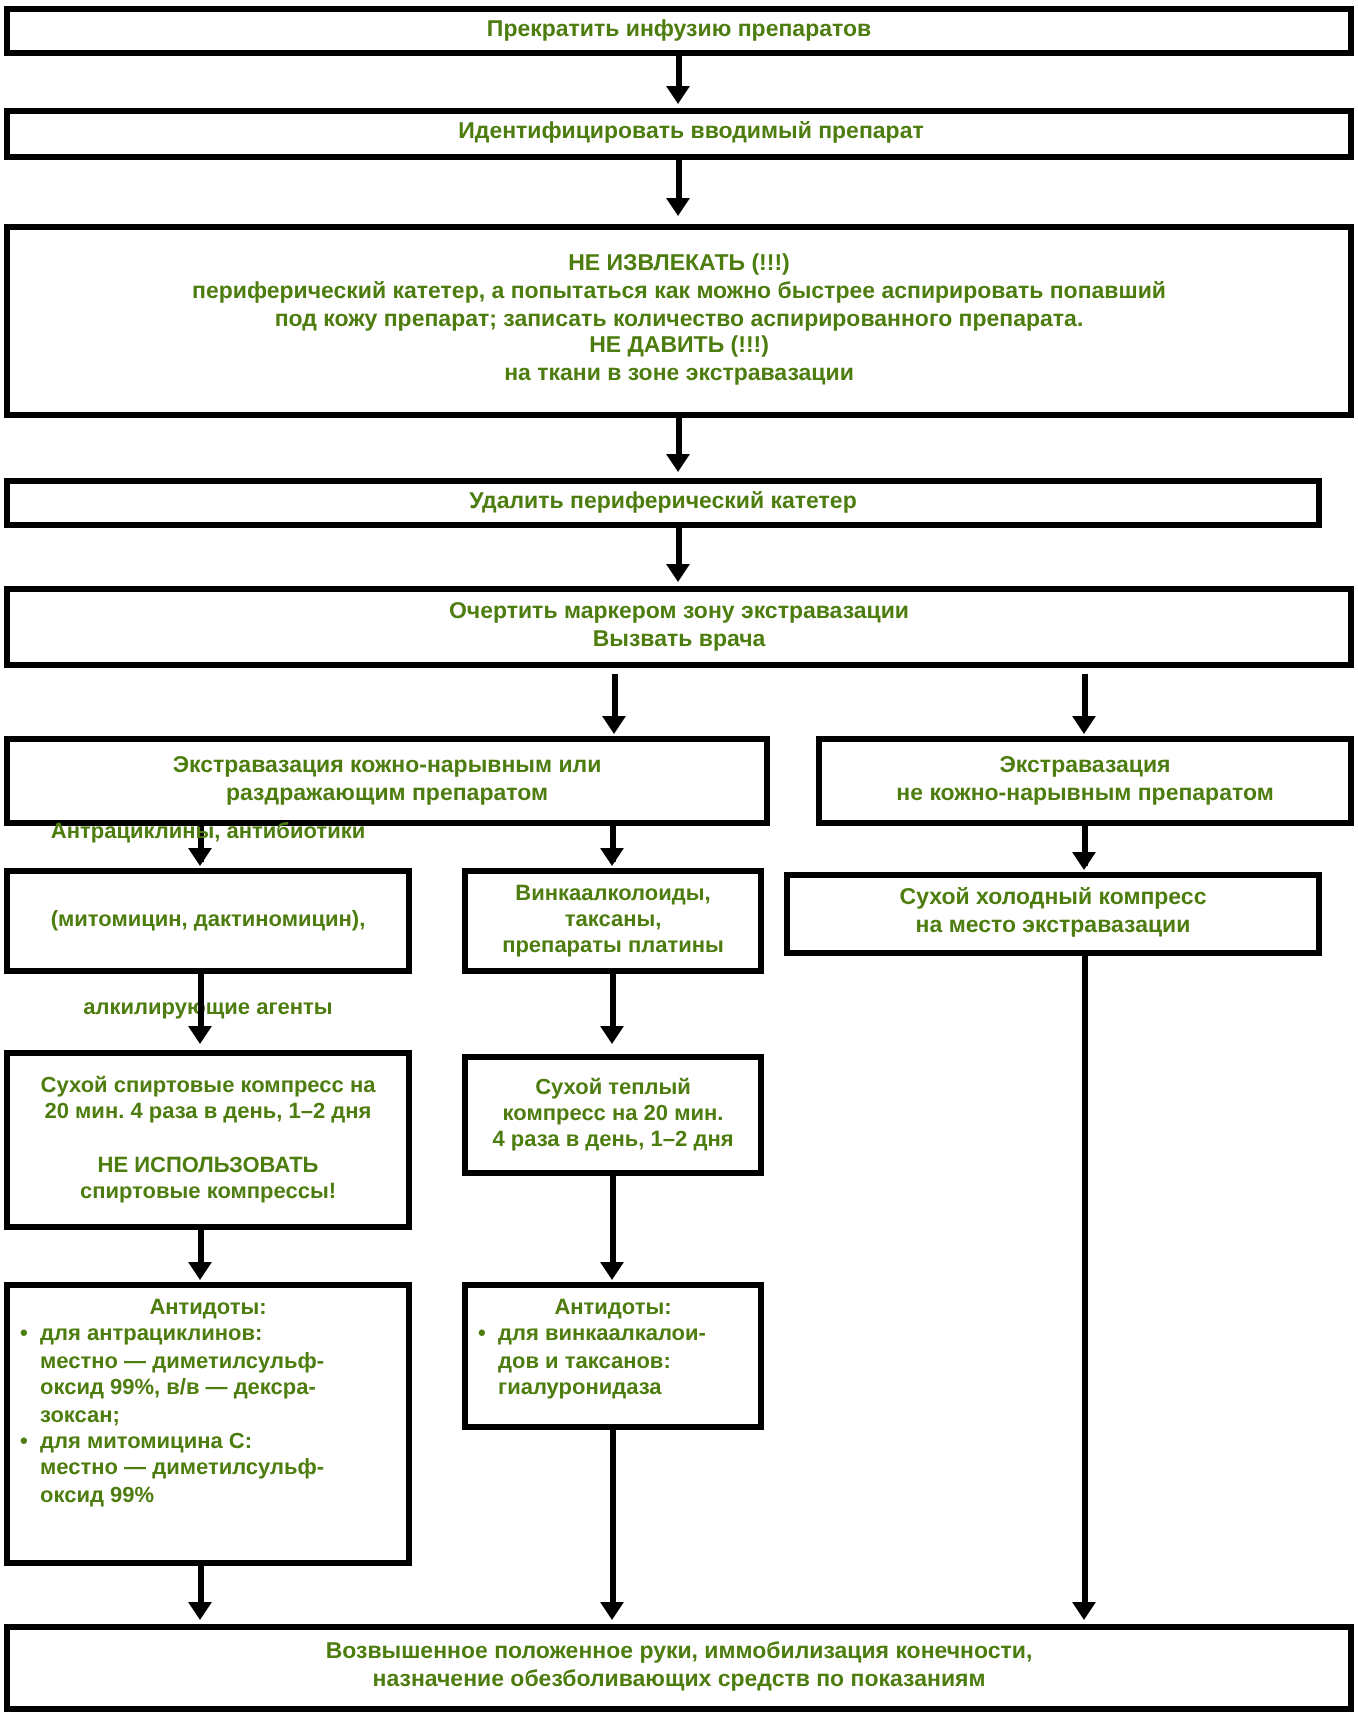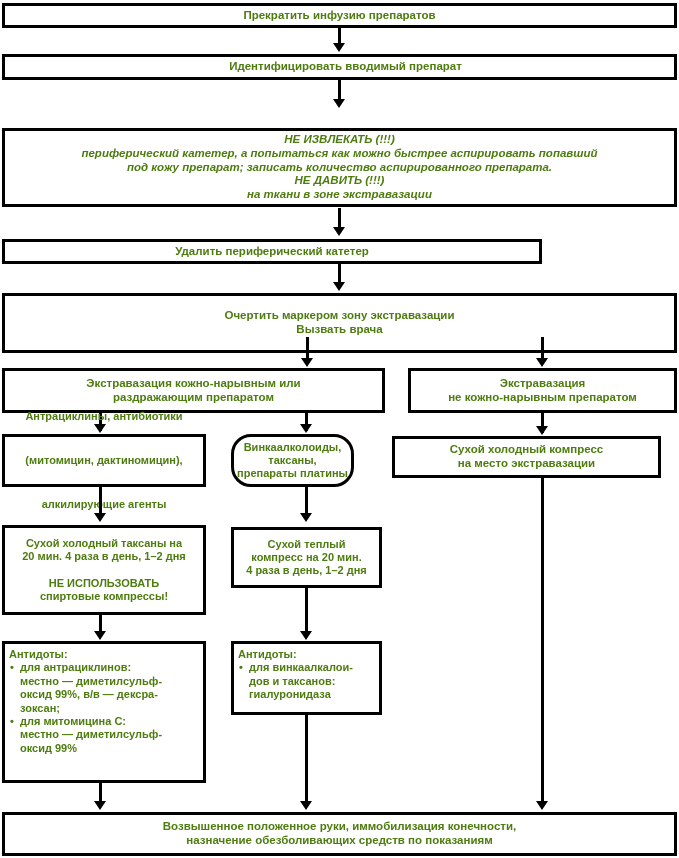--- a/index.html
+++ b/index.html
@@ -37,21 +37,21 @@
 
   
   .bl {
     text-align: left;
     width: 100%;
     align-self: flex-start;
     line-height: 1.22;
   }
   .bl .hdr {
     display: block;
-    text-align: left;
+    text-align: center;
     font-weight: 700;
   }
   .bl .bullet-row {
     display: block;
     position: relative;
     padding-left: 11px;
   }
   .bl .bullet-row .dot {
     position: absolute;
     left: 1px;
@@ -87,37 +87,37 @@
   </div>
   <div class="vline" style="left:338px; top:28px; height:17px;"></div>
   <div class="arrowhead" style="left:333px; top:43px;"></div>
 
   <div class="box" style="left:2px; top:54px; width:675px; height:26px;padding-left:16px;">
     <span class="ln b-norm">Идентифицировать вводимый препарат</span>
   </div>
   <div class="vline" style="left:338px; top:80px; height:21px;"></div>
   <div class="arrowhead" style="left:333px; top:99px;"></div>
 
-  <div class="box" style="left:2px; top:128px; width:675px; height:79px;font-style:italic;">
+  <div class="box" style="left:2px; top:112px; width:675px; height:97px;">
     <span class="ln b-strong">НЕ ИЗВЛЕКАТЬ (!!!)</span>
     <span class="ln b-norm">периферический катетер, а попытаться как можно быстрее аспирировать попавший</span>
     <span class="ln b-norm">под кожу препарат; записать количество аспирированного препарата.</span>
     <span class="ln b-strong">НЕ ДАВИТЬ (!!!)</span>
     <span class="ln b-strong">на ткани в зоне экстравазации</span>
   </div>
   <div class="vline" style="left:338px; top:208px; height:21px;"></div>
   <div class="arrowhead" style="left:333px; top:227px;"></div>
 
-  <div class="box" style="left:2px; top:239px; width:540px; height:25px;">
+  <div class="box" style="left:2px; top:239px; width:659px; height:25px;">
     <span class="ln b-norm">Удалить периферический катетер</span>
   </div>
   <div class="vline" style="left:338px; top:264px; height:20px;"></div>
   <div class="arrowhead" style="left:333px; top:282px;"></div>
 
-  <div class="box" style="left:2px; top:293px; width:675px; height:60px;">
+  <div class="box" style="left:2px; top:293px; width:675px; height:41px;">
     <span class="ln b-norm">Очертить маркером зону экстравазации</span>
     <span class="ln b-norm">Вызвать врача</span>
   </div>
 
   <div class="vline" style="left:306px; top:337px; height:24px;"></div>
   <div class="arrowhead" style="left:301px; top:358px;"></div>
 
   <div class="vline" style="left:541px; top:337px; height:24px;"></div>
   <div class="arrowhead" style="left:536px; top:358px;"></div>
 
@@ -139,42 +139,42 @@
 
   <div class="vline" style="left:541px; top:413px; height:20px;"></div>
   <div class="arrowhead" style="left:536px; top:426px;"></div>
 
   <div class="box" style="left:2px; top:434px; width:204px; height:53px; font-size:11px;gap:31px;">
     <span class="ln b-norm">Антрациклины, антибиотики</span>
     <span class="ln b-norm">(митомицин, дактиномицин),</span>
     <span class="ln b-norm">алкилирующие агенты</span>
   </div>
 
-  <div class="box" style="left:231px; top:434px; width:123px; height:53px; font-size:11px;border-radius:20px;">
+  <div class="box" style="left:231px; top:434px; width:151px; height:53px; font-size:11px;">
     <span class="ln b-norm">Винкаалколоиды,</span>
     <span class="ln b-norm">таксаны,</span>
     <span class="ln b-norm">препараты платины</span>
   </div>
 
   <div class="box" style="left:392px; top:436px; width:269px; height:42px;">
     <span class="ln b-norm">Сухой холодный компресс</span>
     <span class="ln b-norm">на место экстравазации</span>
   </div>
 
   <div class="vline" style="left:541px; top:478px; height:327px;"></div>
   <div class="arrowhead" style="left:536px; top:801px;"></div>
 
   <div class="vline" style="left:99px; top:487px; height:30px;"></div>
   <div class="arrowhead" style="left:94px; top:513px;"></div>
 
   <div class="vline" style="left:305px; top:487px; height:30px;"></div>
   <div class="arrowhead" style="left:300px; top:513px;"></div>
 
   <div class="box" style="left:2px; top:525px; width:204px; height:90px; font-size:11px;">
-    <span class="ln b-norm">Сухой холодный таксаны на</span>
+    <span class="ln b-norm">Сухой спиртовые компресс на</span>
     <span class="ln b-norm">20 мин. 4 раза в день, 1–2 дня</span>
     <span class="ln b-strong" style="margin-top:13px;">НЕ ИСПОЛЬЗОВАТЬ</span>
     <span class="ln b-strong">спиртовые компрессы!</span>
   </div>
 
   <div class="box" style="left:231px; top:527px; width:151px; height:61px; font-size:11px;">
     <span class="ln b-norm">Сухой теплый</span>
     <span class="ln b-norm">компресс на 20 мин.</span>
     <span class="ln b-norm">4 раза в день, 1–2 дня</span>
   </div>

